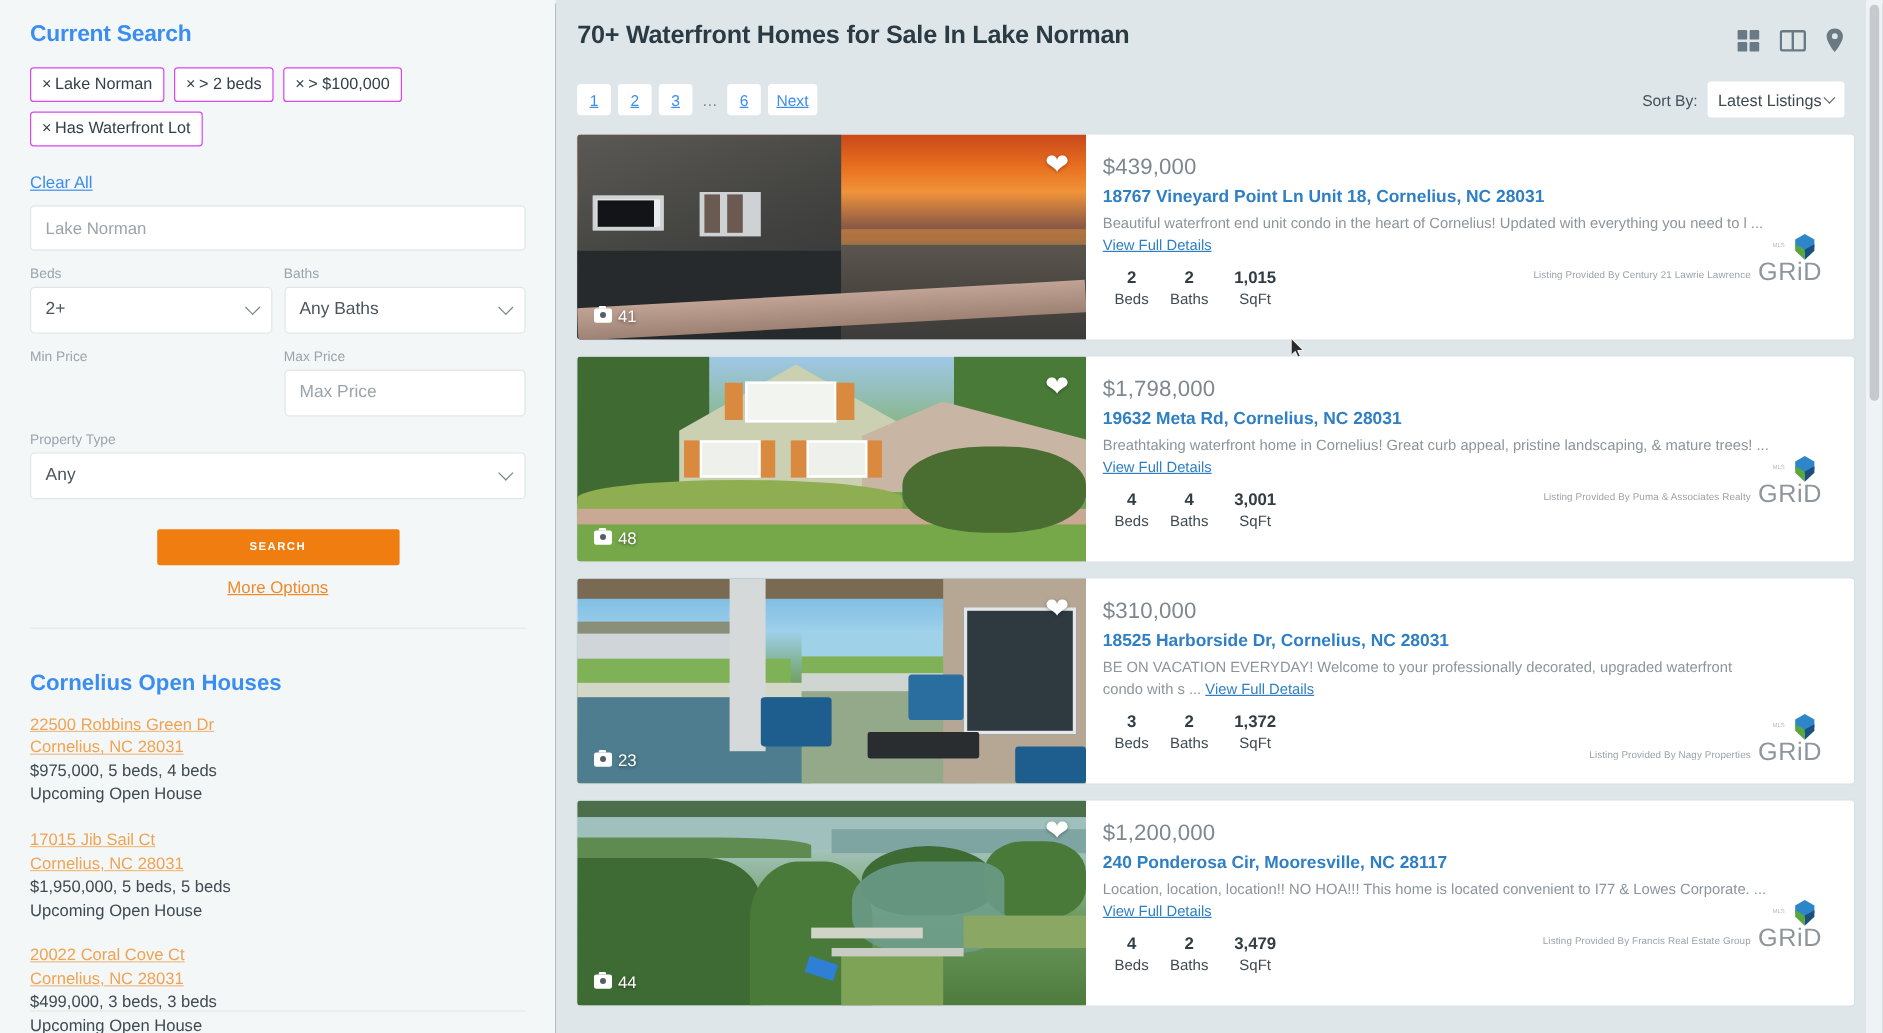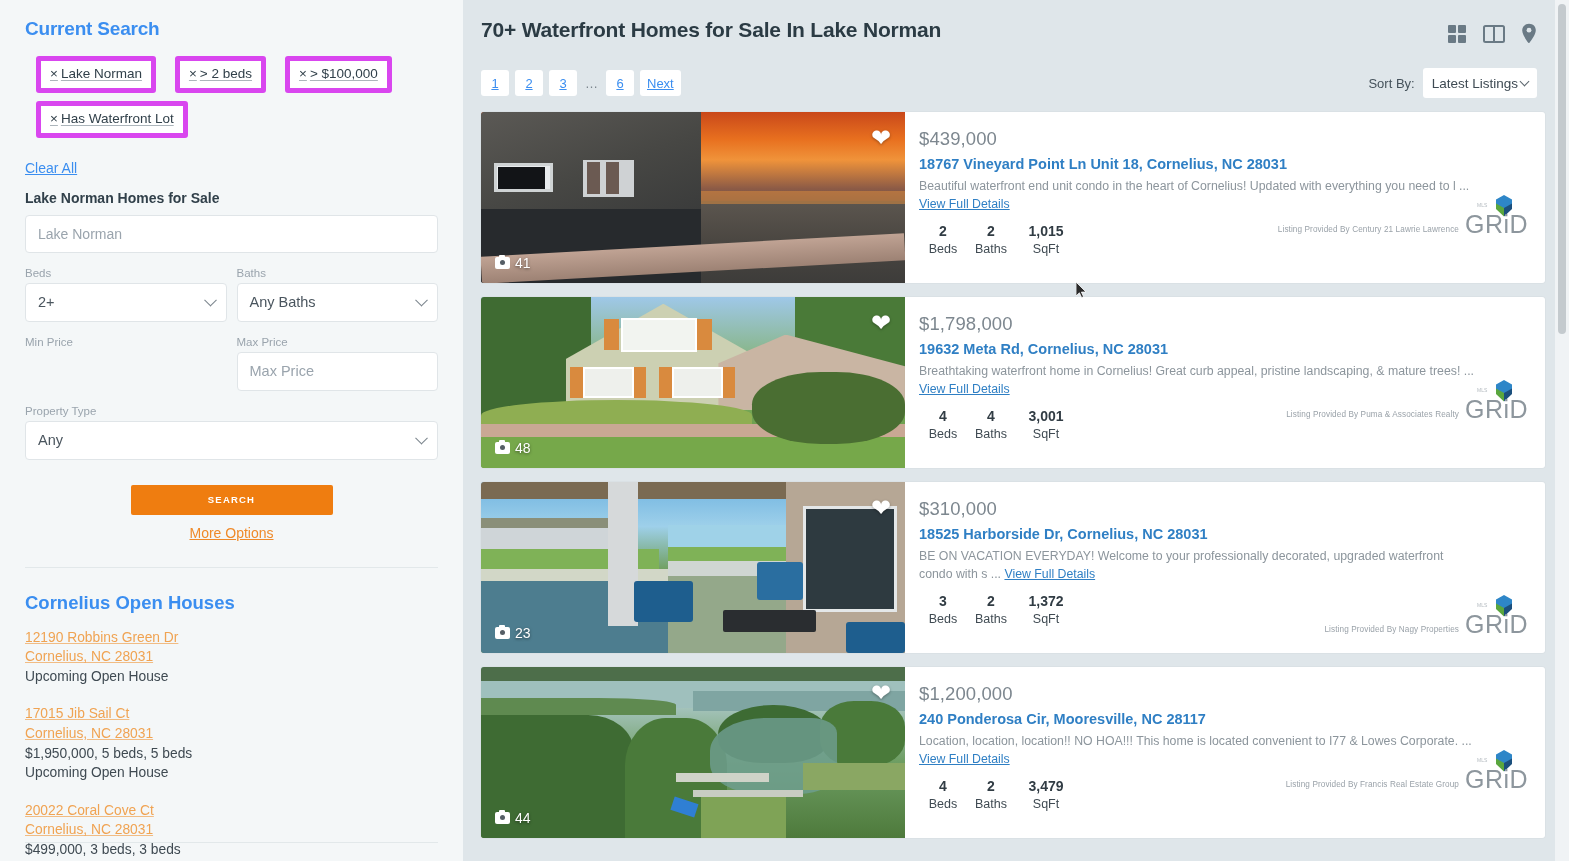--- a/index.html
+++ b/index.html
@@ -28,32 +28,30 @@
   .sb-title {
     color: #3b8ef0;
     font-size: 19px;
     font-weight: bold;
     letter-spacing: -0.2px;
     margin-bottom: 16px;
   }
   .chips { display: flex; flex-wrap: wrap; gap: 8px; }
   .chip {
     background: #ffffff;
-    border: 5px solid #d946ef;
+    border: 1px solid #d946ef;
     border-radius: 3px;
     padding: 6px 9px;
     font-size: 13.5px;
     color: #31404a;
     line-height: 1.1;
     white-space: nowrap;
-    text-decoration: underline;
     text-decoration-color: rgba(70,90,105,.45);
     text-underline-offset: 2px;
     cursor: pointer;
-    margin-left: 11px;
   }
   .chip .x { margin-right: 3px; }
   .clear-all {
     display: inline-block;
     margin-top: 22px;
     color: #3b8ef0;
     font-size: 14px;
     text-decoration: underline;
     cursor: pointer;
   }
@@ -135,21 +133,21 @@
     cursor: pointer;
   }
   .divider {
     margin-top: 26px;
     border-top: 1px solid #e2e8ea;
   }
   .oh-title {
     color: #3b8ef0;
     font-size: 18.5px;
     font-weight: bold;
-    margin-top: 24px;
+    margin-top: 34px;
     margin-bottom: 14px;
   }
   .oh-item { margin-bottom: 18px; }
   .oh-addr {
     color: #f0a352;
     font-size: 13.8px;
     line-height: 1.42;
     text-decoration: underline;
     text-decoration-color: rgba(240,163,82,.7);
     cursor: pointer;
@@ -326,21 +324,21 @@
     padding-bottom: 5px;
     letter-spacing: .1px;
   }
   .grid-logo { position: relative; width: 62px; height: 44px; }
   .grid-logo .gmark {
     position: absolute; top: 0; left: 30px;
     width: 18px; height: 22px;
   }
   .grid-logo .gtext {
     position: absolute; bottom: 0; left: 0;
-    font-size: 25px;
+    font-size: 21px;
     color: #8d969d;
     letter-spacing: .5px;
     font-family: "Liberation Sans", sans-serif;
   }
   .grid-logo .mls {
     position: absolute; top: 7px; left: 12px;
     font-size: 5px; color: #b4bbc0;
   }
 
   
@@ -376,21 +374,20 @@
 
     <div class="chips">
       <div class="chip"><span class="x">×</span><span>Lake Norman</span></div>
       <div class="chip"><span class="x">×</span><span>&gt; 2 beds</span></div>
       <div class="chip"><span class="x">×</span><span>&gt; $100,000</span></div>
       <div class="chip"><span class="x">×</span><span>Has Waterfront Lot</span></div>
     </div>
 
     <div class="clear-all">Clear All</div>
 
-    <div class="field-heading">Lake Norman Homes for Sale</div>
     <div class="txtinput" placeholder="Lake Norman">Lake Norman</div>
 
     <div class="row2">
       <div class="col">
         <span class="flabel">Beds</span>
         <div class="selbox">
           <span>2+</span>
           <span class="caret"></span>
         </div>
       </div>
@@ -424,22 +421,23 @@
     <div class="search-row">
       <button class="search-btn">SEARCH</button>
       <span class="more-options">More Options</span>
     </div>
 
     <div class="divider"></div>
 
     <div class="oh-title">Cornelius Open Houses</div>
 
     <div class="oh-item">
-      <span class="oh-addr">12190 Robbins Green Dr</span>
+      <span class="oh-addr">22500 Robbins Green Dr</span>
       <span class="oh-addr">Cornelius, NC 28031</span>
+      <div class="oh-meta">$975,000, 5 beds, 4 beds</div>
       <div class="oh-meta">Upcoming Open House</div>
     </div>
     <div class="oh-item">
       <span class="oh-addr">17015 Jib Sail Ct</span>
       <span class="oh-addr">Cornelius, NC 28031</span>
       <div class="oh-meta">$1,950,000, 5 beds, 5 beds</div>
       <div class="oh-meta">Upcoming Open House</div>
     </div>
     <div class="oh-item">
       <span class="oh-addr">20022 Coral Cove Ct</span>

